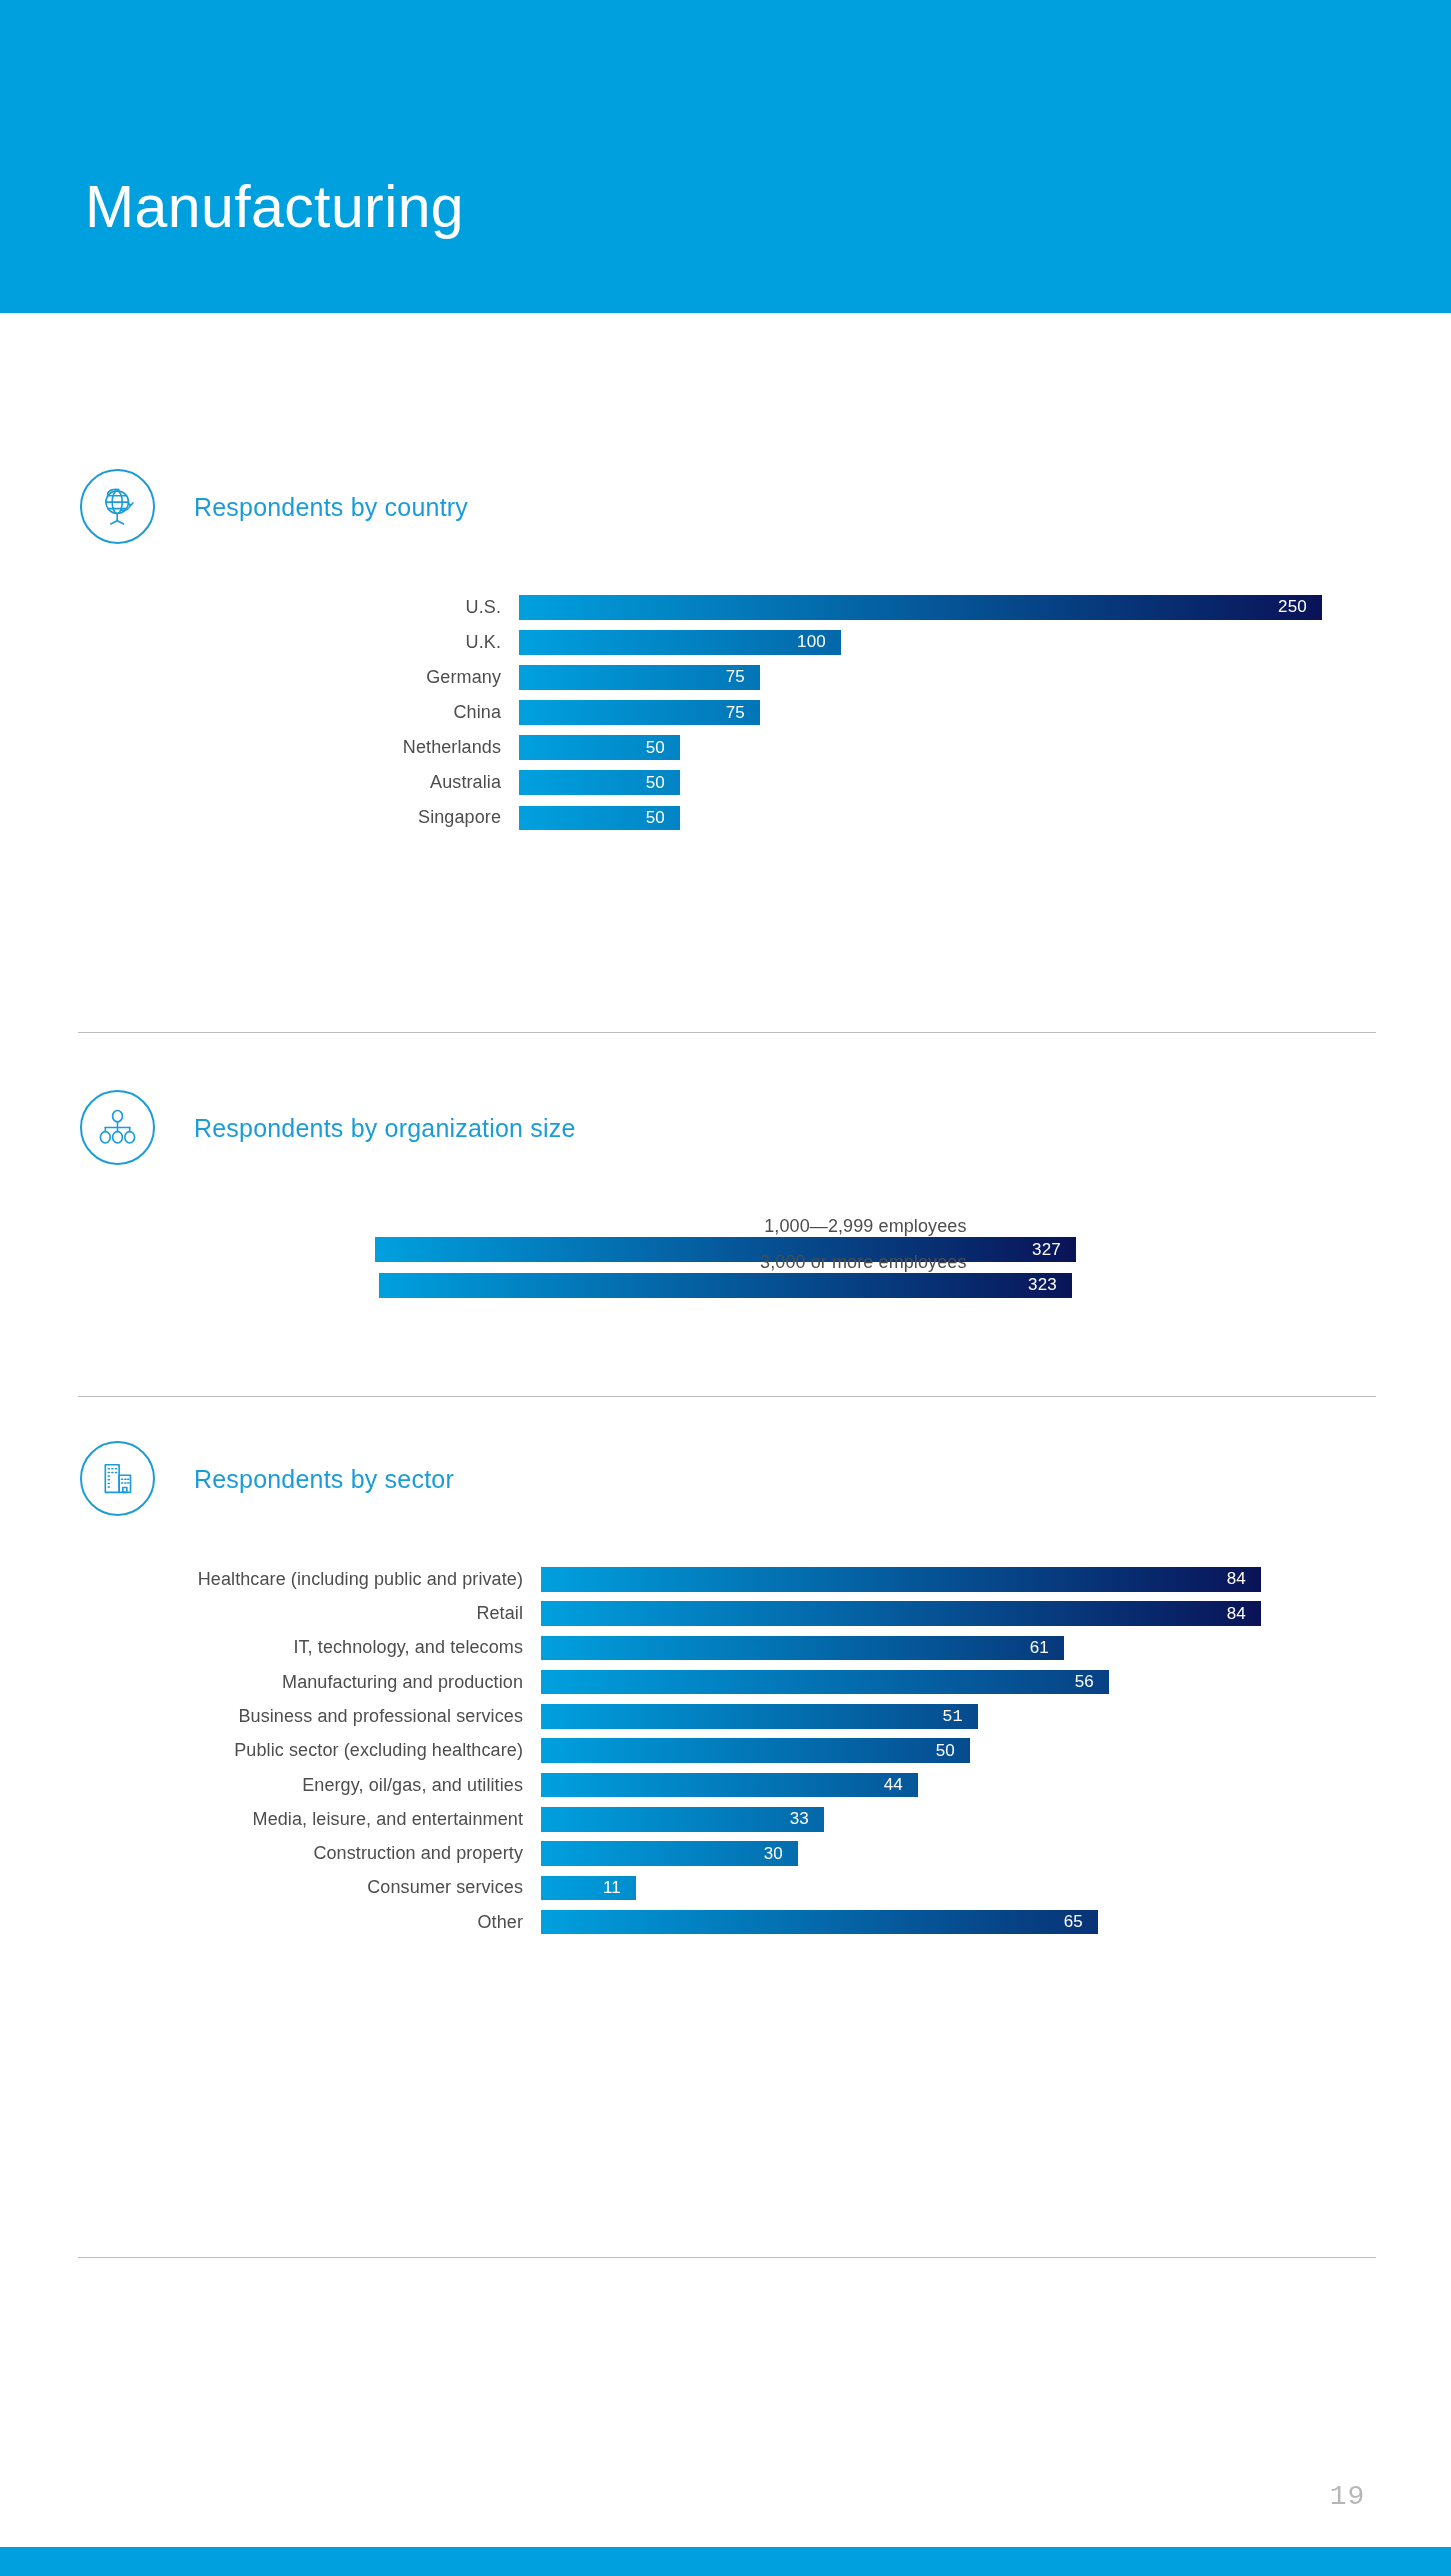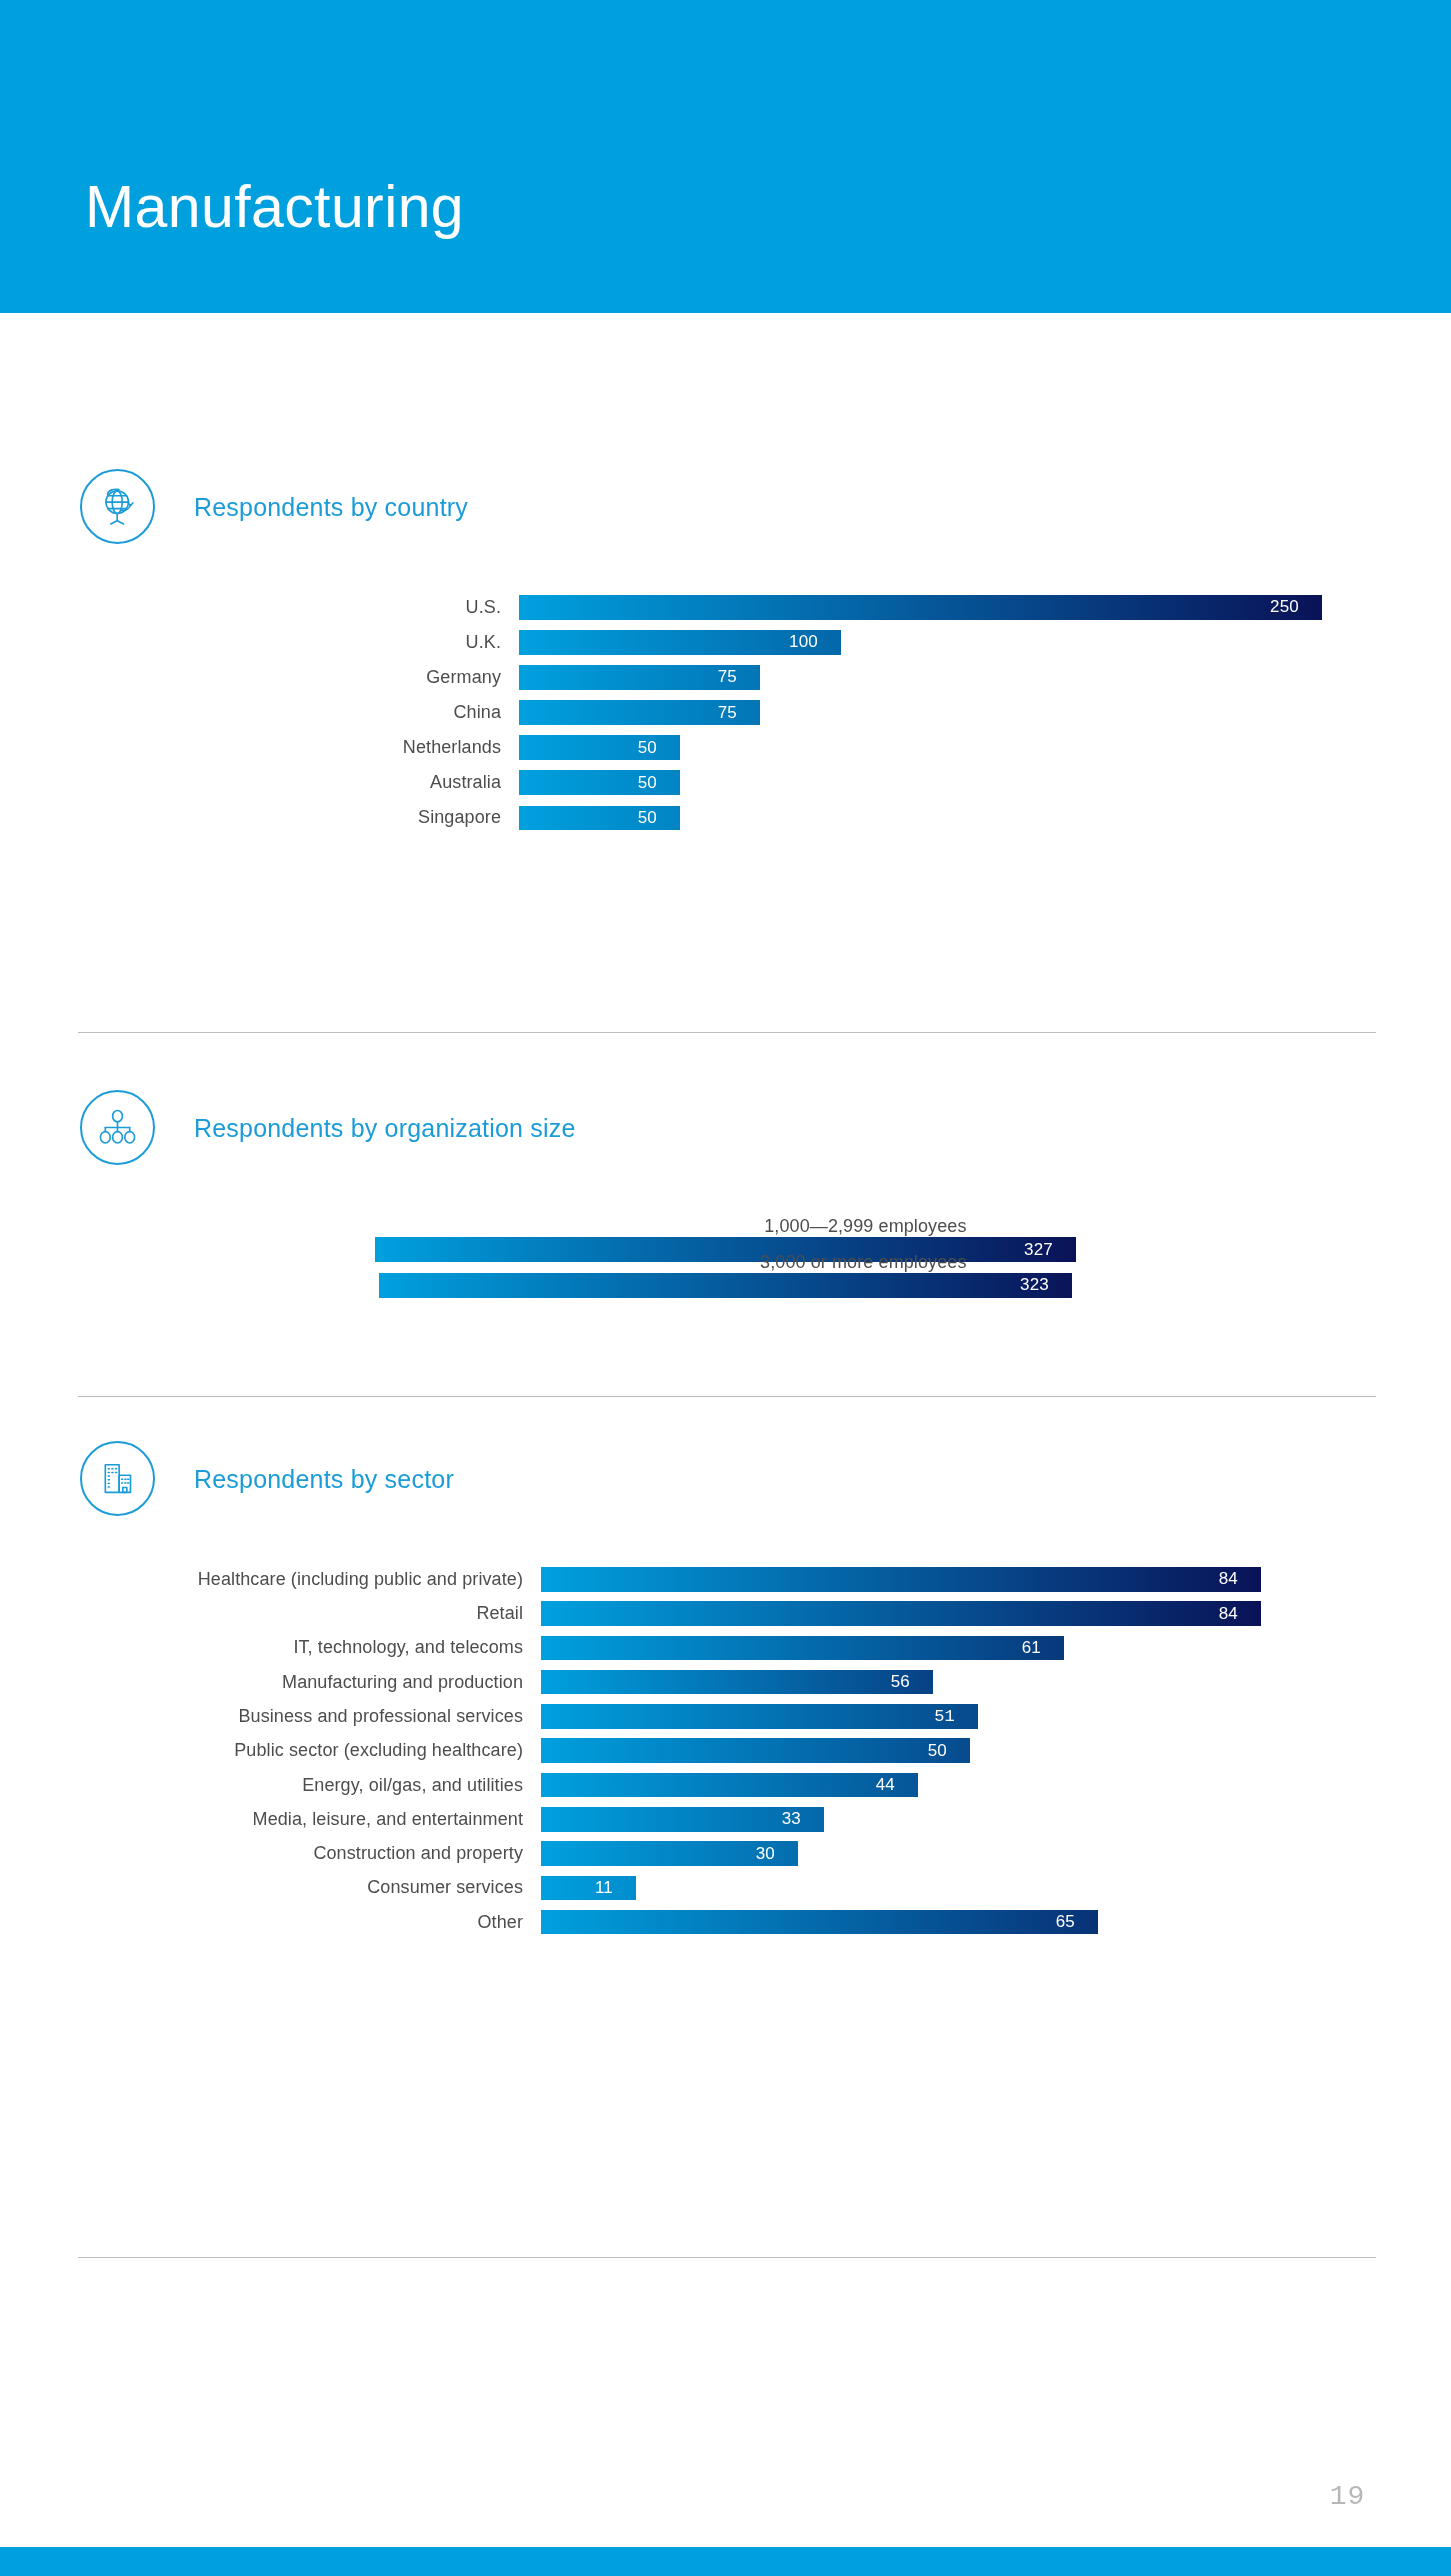--- a/index.html
+++ b/index.html
@@ -109,21 +109,21 @@
     flex: 0 0 auto;
   }
   .bar {
     position: relative;
     height: 100%;
     flex: 0 0 auto;
     background: linear-gradient(to right, #00A0DF 0%, #0A1257 100%);
   }
   .bar-value {
     position: absolute;
-    right: 23px;
+    right: 15px;
     top: 50%;
     transform: translateY(-50%);
     font-size: 17px;
     font-weight: 400;
     color: #ffffff;
     letter-spacing: 0.2px;
     white-space: nowrap;
   }
 
   
@@ -301,21 +301,21 @@
           </div>
         </div>
         <div class="row">
           <div class="row-label">IT, technology, and telecoms</div>
           <div class="bar" style="width: 523px; background: linear-gradient(to right, rgb(0, 160, 223) 0%, rgb(7, 57, 124) 100%);">
             <span class="bar-value">61</span>
           </div>
         </div>
         <div class="row">
           <div class="row-label">Manufacturing and production</div>
-          <div class="bar" style="width: 392px; background: linear-gradient(to right, rgb(0, 160, 223) 0%, rgb(7, 65, 132) 100%);">
+          <div class="bar" style="width: 568px; background: linear-gradient(to right, rgb(0, 160, 223) 0%, rgb(7, 65, 132) 100%);">
             <span class="bar-value">56</span>
           </div>
         </div>
         <div class="row">
           <div class="row-label">Business and professional services</div>
           <div class="bar" style="width: 437px; background: linear-gradient(to right, rgb(0, 160, 223) 0%, rgb(6, 74, 140) 100%); font-family: Liberation Mono, monospace;">
             <span class="bar-value">51</span>
           </div>
         </div>
         <div class="row">

